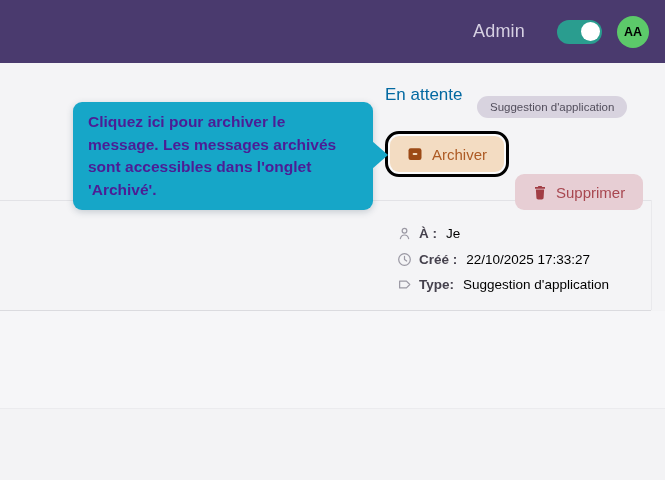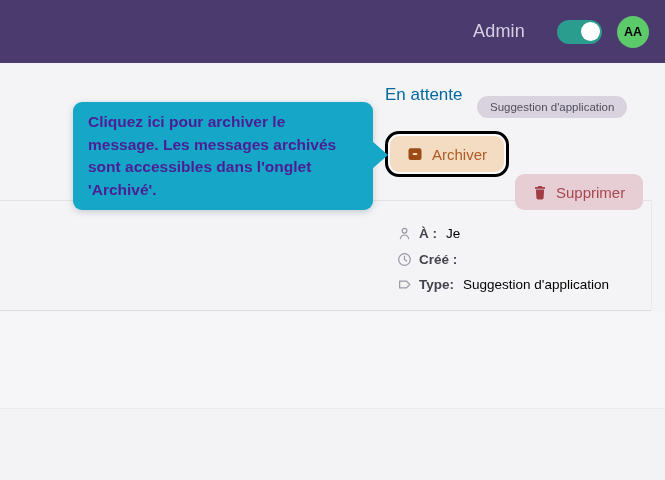--- a/index.html
+++ b/index.html
@@ -158,20 +158,21 @@
       <span class="meta-label">À :</span>
       <span class="meta-value">Je</span>
     </div>
 
     <div class="meta-row">
       <svg width="15" height="15" viewBox="0 0 16 16" fill="none" stroke="#9b99a4" stroke-width="1.3">
         <circle cx="8" cy="8" r="6.2"></circle>
         <path d="M8 4.6V8l2.3 1.6" stroke-linecap="round" stroke-linejoin="round"></path>
       </svg>
       <span class="meta-label">Créé :</span>
+      <span class="meta-value">22/10/2025 17:33:27</span>
     </div>
 
     <div class="meta-row">
       <svg width="15" height="15" viewBox="0 0 16 16" fill="none" stroke="#9b99a4" stroke-width="1.3">
         <path d="M2.8 4.4h7.3l3.5 3.6-3.5 3.6H2.8z" stroke-linejoin="round"></path>
       </svg>
       <span class="meta-label">Type:</span>
       <span class="meta-value">Suggestion d'application</span>
     </div>
 

